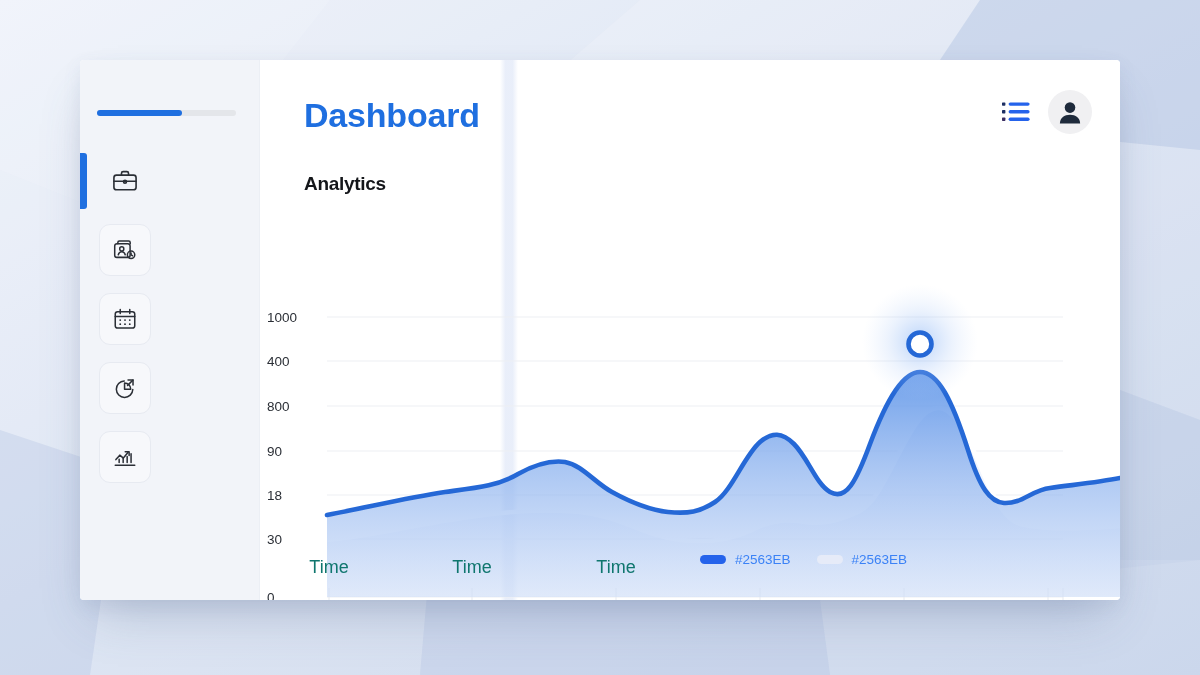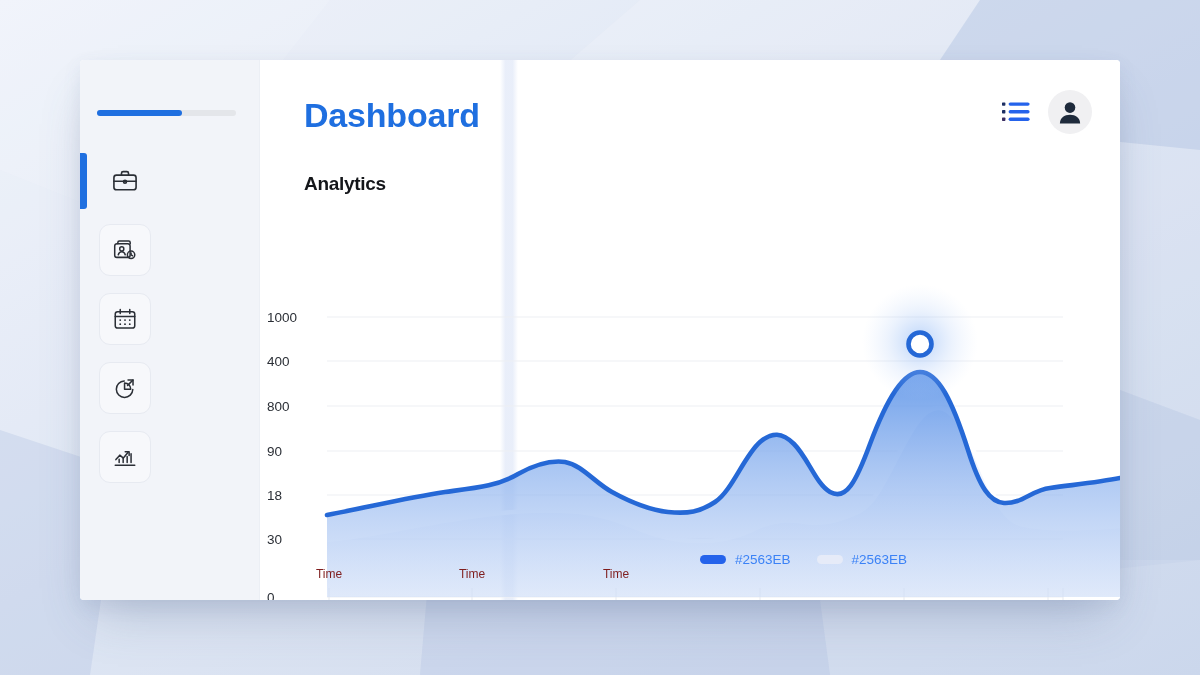--- a/index.html
+++ b/index.html
@@ -109,22 +109,22 @@
 
   .ytick {
     position: absolute; right: 0; width: 60px;
     text-align: left;
     font-size: 13.5px; color: #2b2f36;
     transform: translateY(-50%);
   }
   #y-axis { position: absolute; left: 0; top: 0; width: 67px; height: 320px; }
 
   .xtick {
-    position: absolute; top: 12px;
-    font-size: 12px; color: #7f1d1d;
+    position: absolute; top: 2px;
+    font-size: 18px; color: #0f766e;
     transform: translateX(-50%);
   }
   #x-axis { position: absolute; left: 0; top: 335px; width: 860px; height: 22px; }
 
   #legend {
     position: absolute; left: 440px; top: 332px;
     display: flex; align-items: center; gap: 26px;
   }
   .legend-item { display: flex; align-items: center; gap: 9px; }
   .legend-swatch { width: 26px; height: 9px; border-radius: 5px; display: block; }

